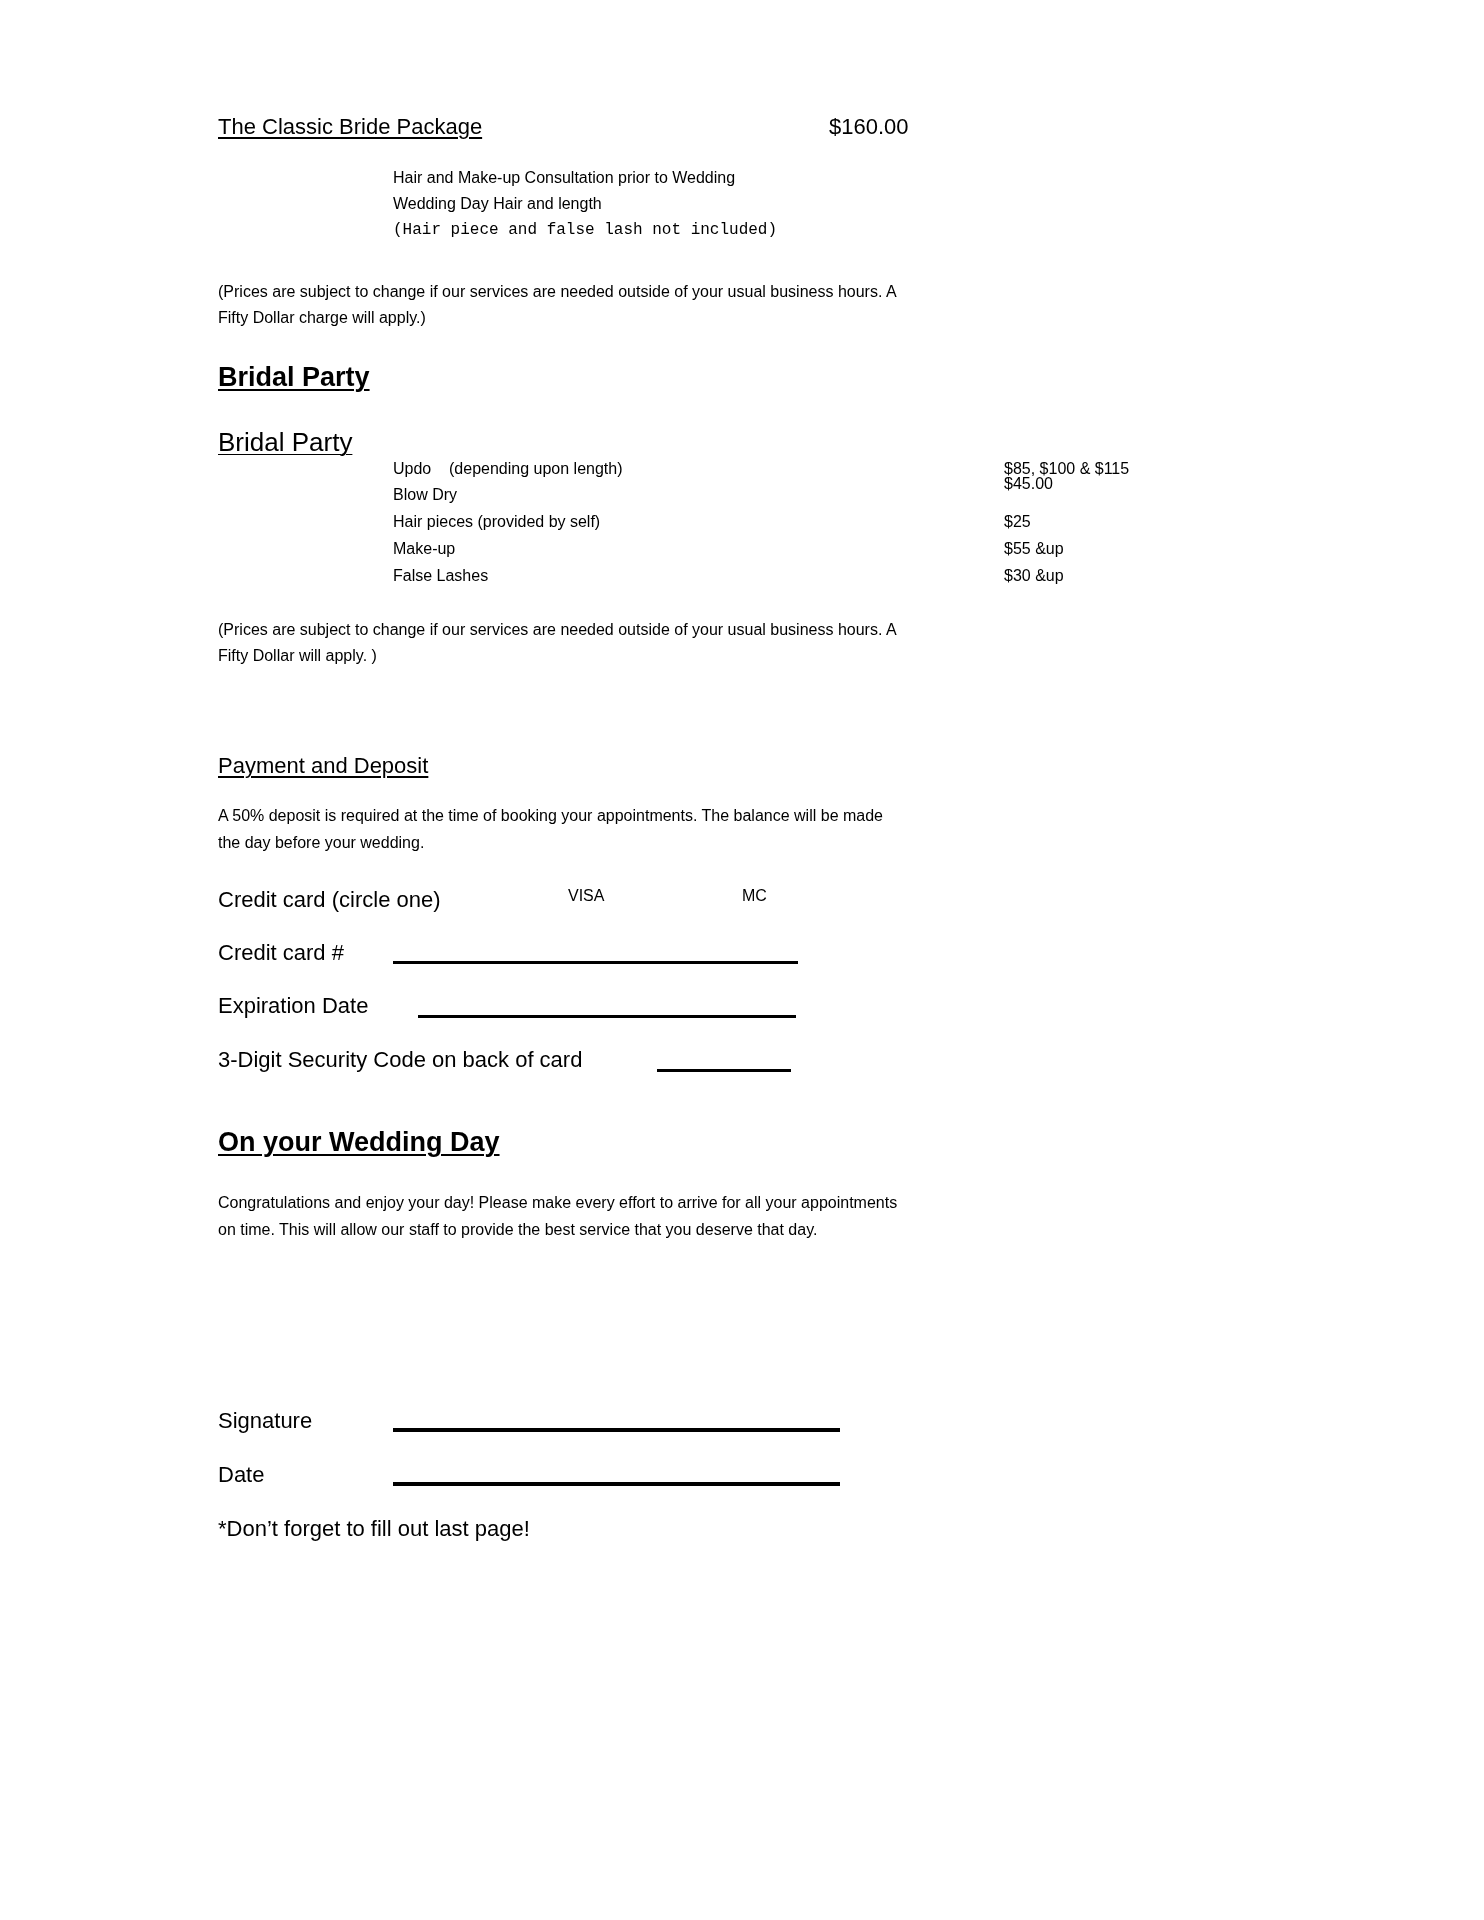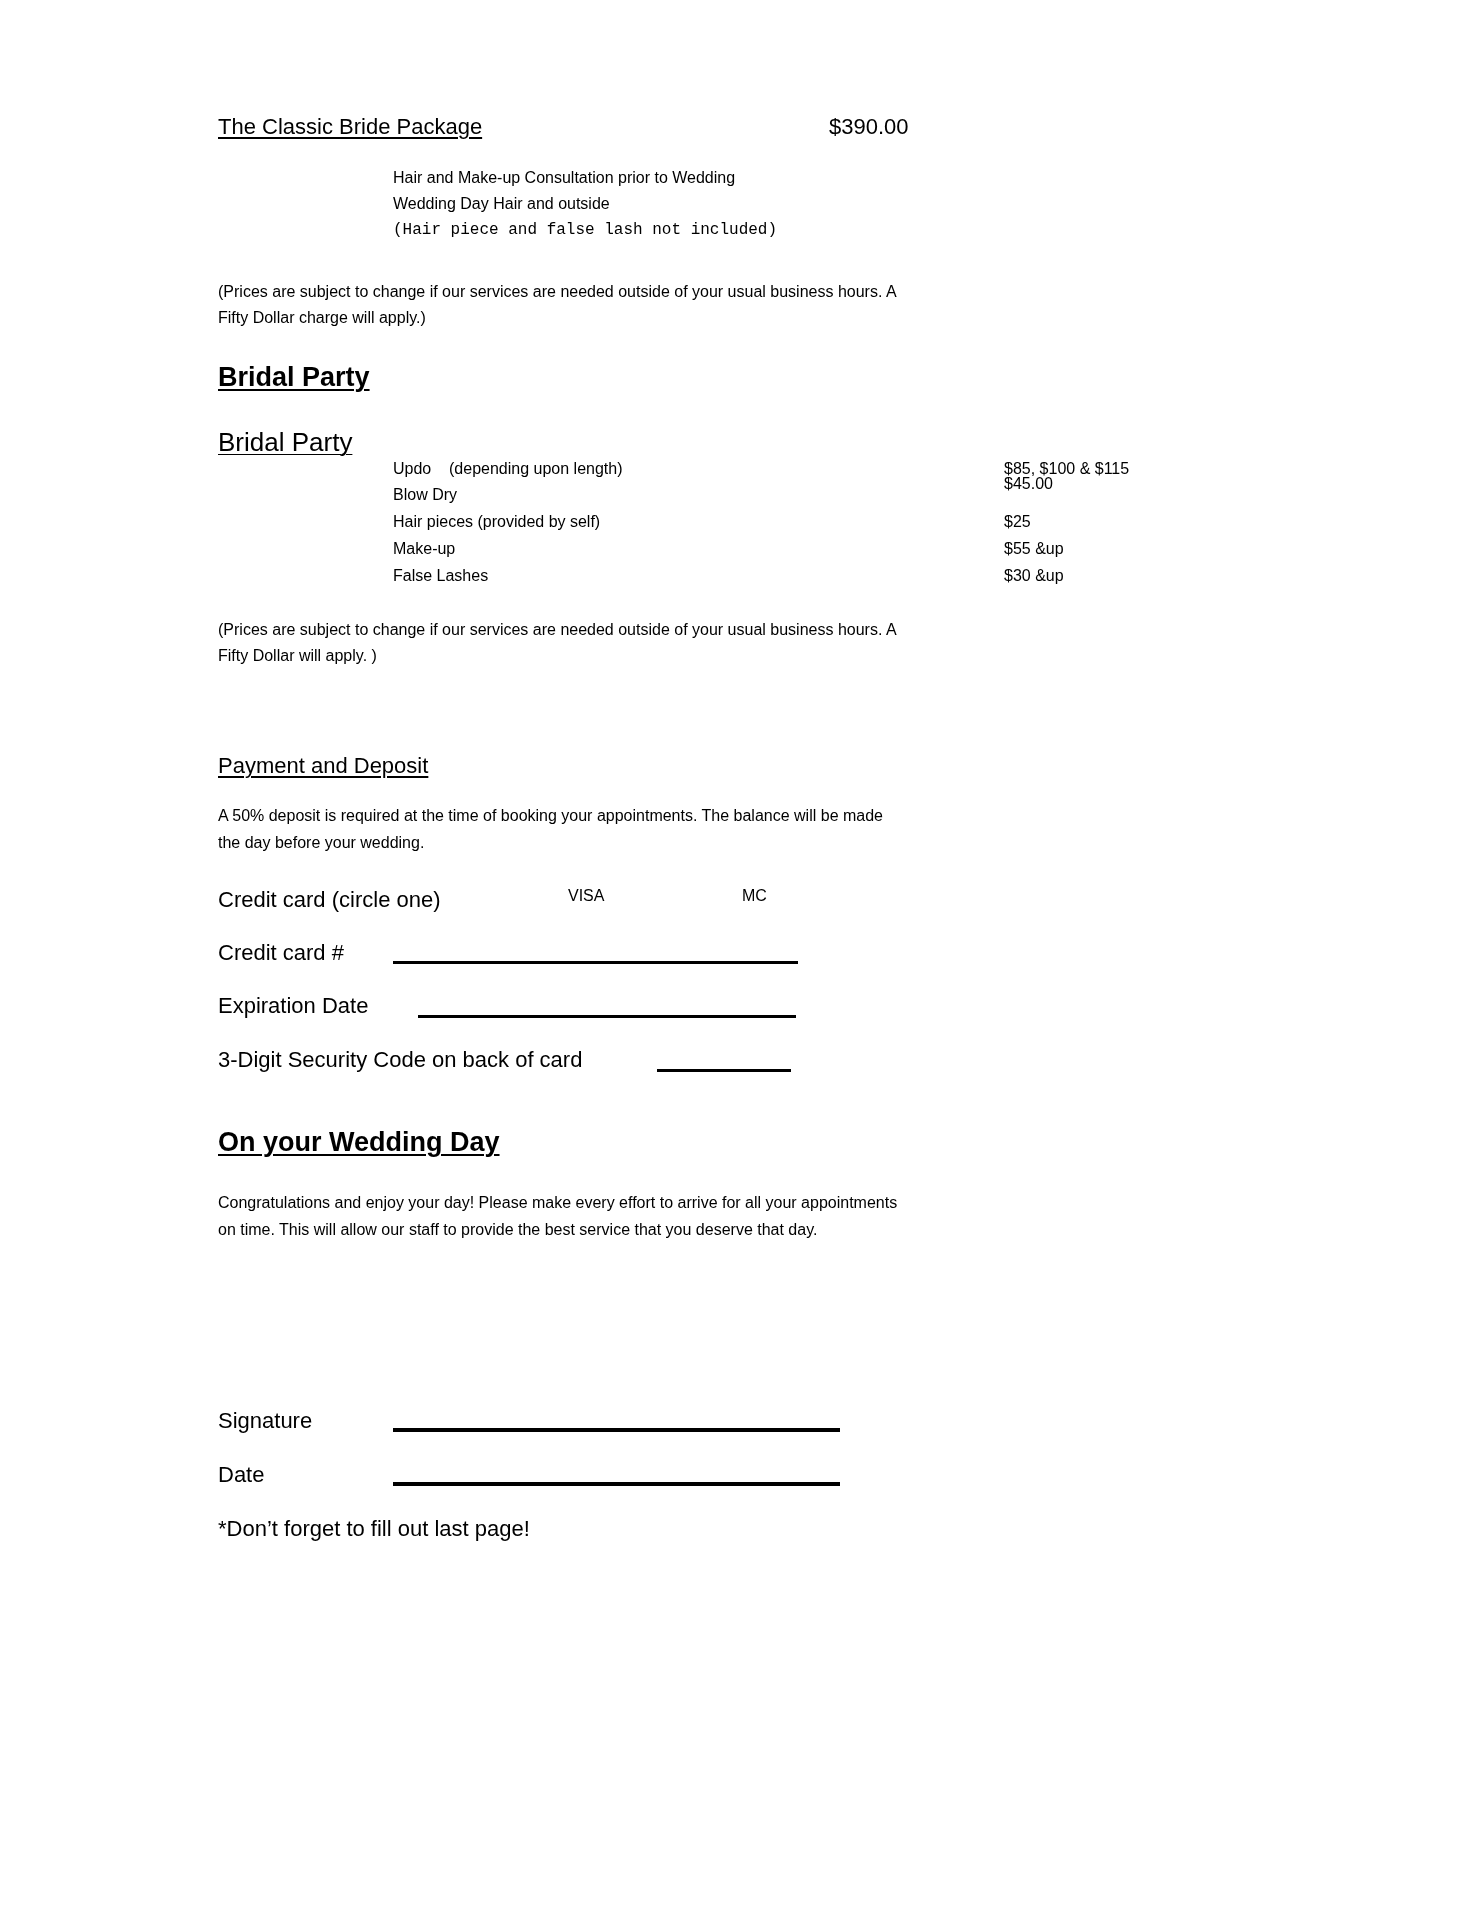--- a/index.html
+++ b/index.html
@@ -8,23 +8,23 @@
   .body{font-size:16px;}
   .u{text-decoration:underline;text-decoration-thickness:2px;text-underline-offset:3px;}
   .h1{font-size:27px;font-weight:bold;}
   .h2{font-size:22px;font-weight:normal;}
   .line{position:absolute;height:3px;background:#000;}
 </style>
 </head>
 <body>
 
 <div class="t h2 u" style="left:218px;top:116px;">The Classic Bride Package</div>
-<div class="t h2" style="left:829px;top:116px;">$390.00</div>
+<div class="t h2" style="left:829px;top:116px;">$160.00</div>
 <div class="t body" style="left:393px;top:170px;">Hair and Make-up Consultation prior to Wedding</div>
-<div class="t body" style="left:393px;top:196px;">Wedding Day Hair and outside</div>
+<div class="t body" style="left:393px;top:196px;">Wedding Day Hair and length</div>
 <div class="t body" style="left:393px;top:222px;font-family:Liberation Mono, monospace;">(Hair piece and false lash not included)</div>
 <div class="t body" style="left:218px;top:284px;">(Prices are subject to change if our services are needed outside of your usual business hours.  A</div>
 <div class="t body" style="left:218px;top:310px;">Fifty Dollar charge will apply.)</div>
 
 <div class="t h1 u" style="left:218px;top:364px;">Bridal Party</div>
 <div class="t u" style="left:218px;top:429px;font-size:26px;text-decoration-thickness:1px;">Bridal Party</div>
 
 <div>
   <div class="t body" style="left:393px;top:461px;white-space:pre;">Updo    (depending upon length)</div>
   <div class="t body" style="left:1004px;top:461px;">$85, $100 &amp; $115</div>

